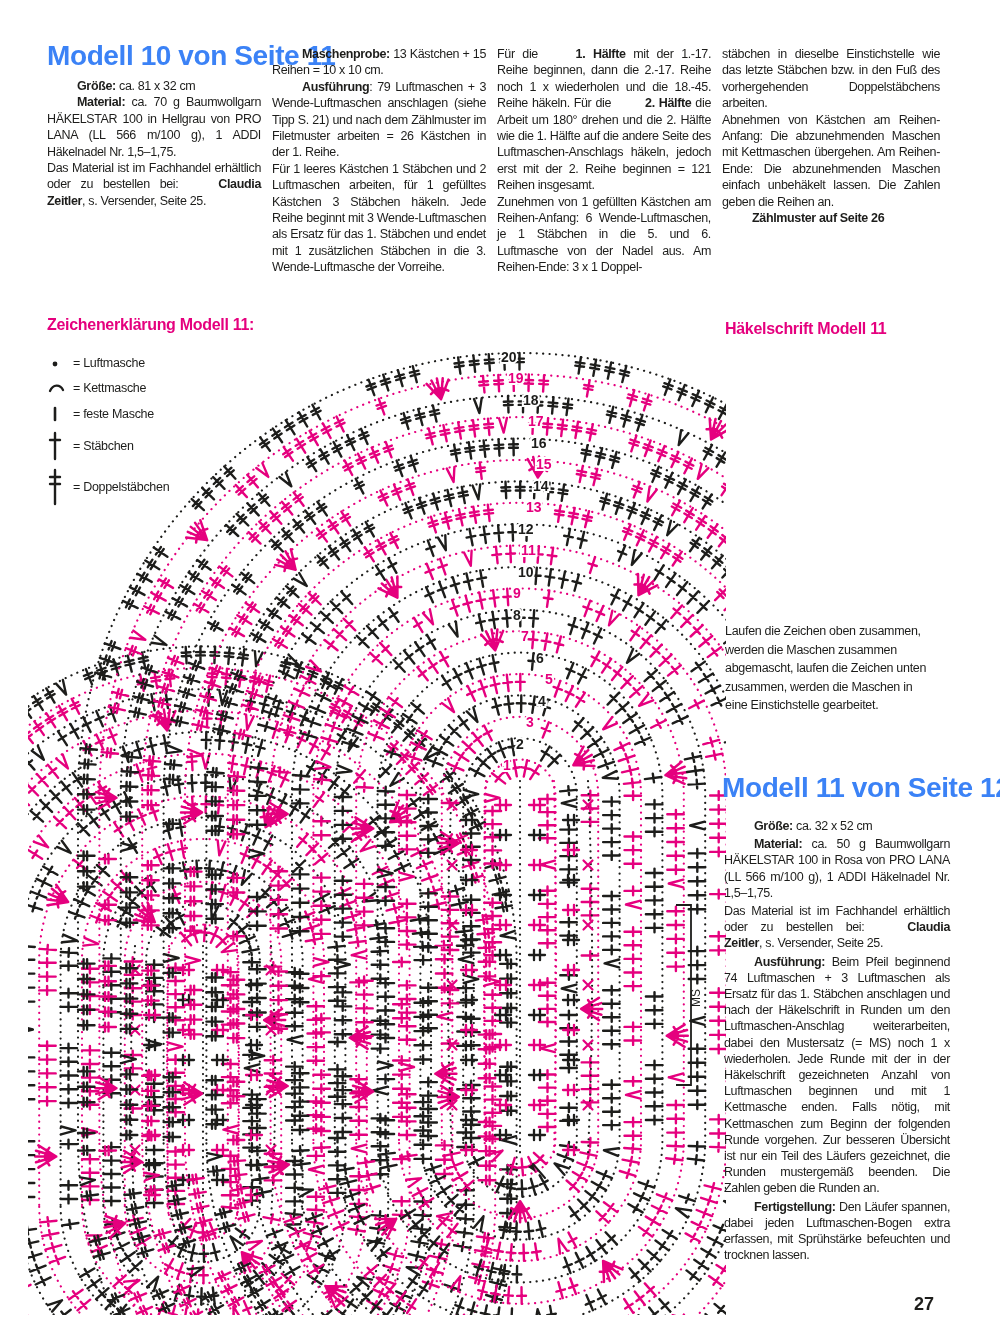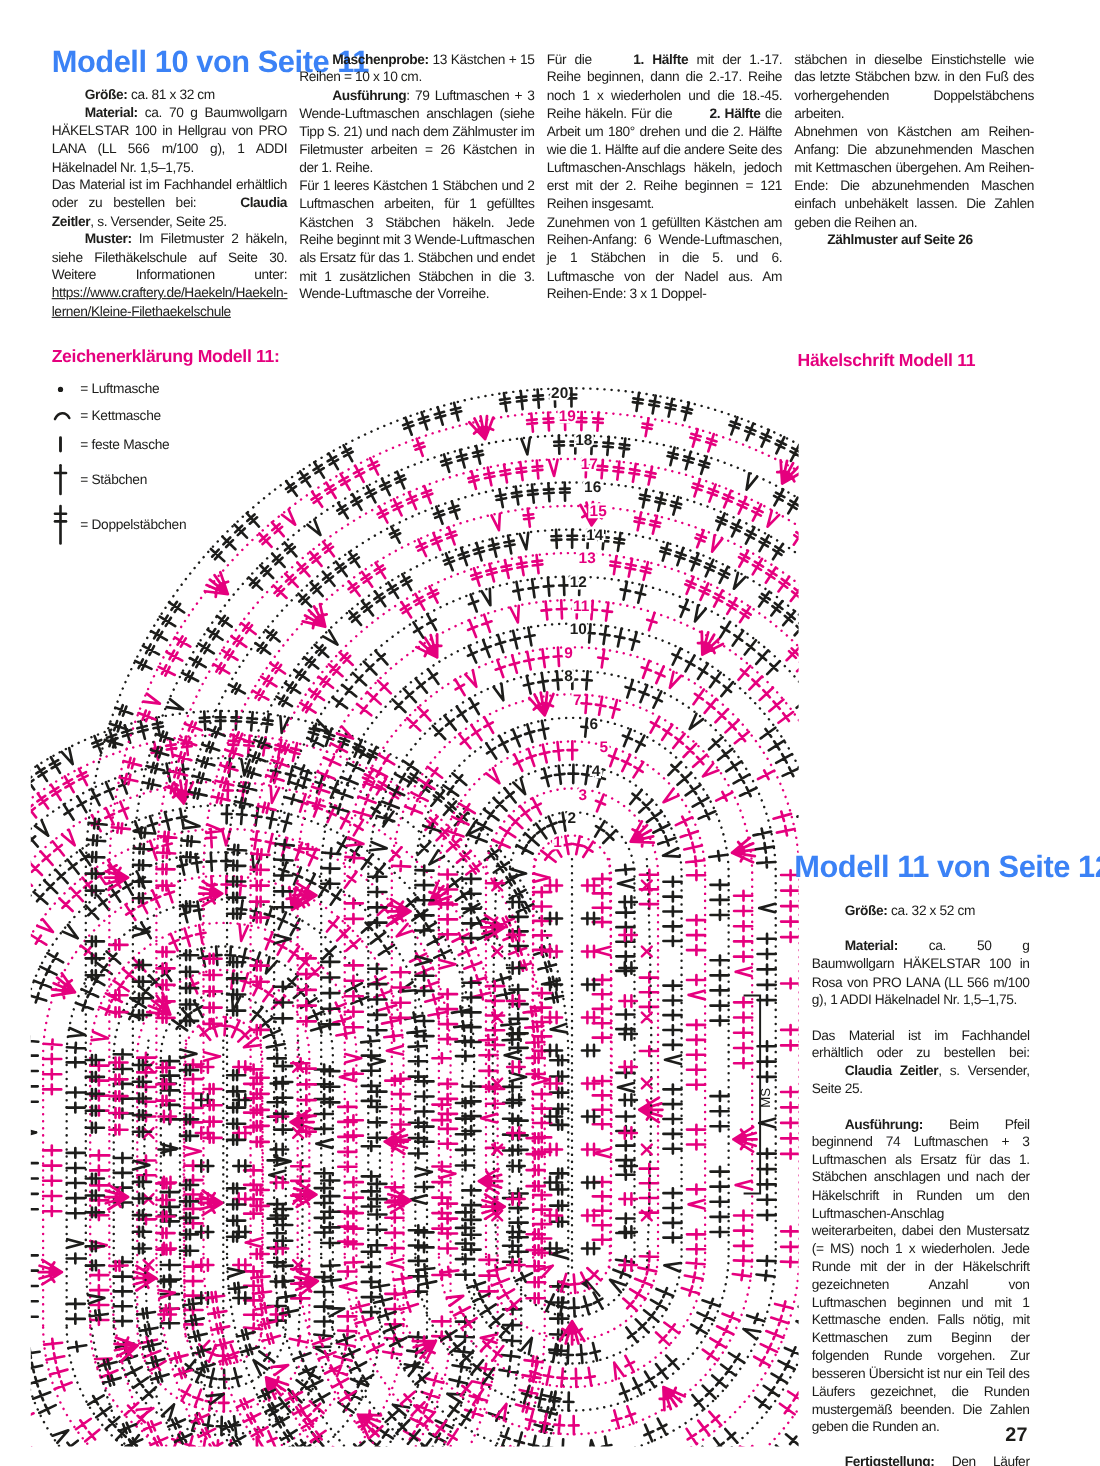--- a/index.html
+++ b/index.html
@@ -15,34 +15,34 @@
   .b { font-weight:700;padding-left:30px; }
   .u { text-decoration:underline; }
 
   .model10-head { position:absolute; left:47px; top:40px; }
   .c1 { left:47px;  top:78px; }
   .c2 { left:272px; top:46px; }
   .c3 { left:497px; top:46px; }
   .c4 { left:722px; top:46px; width:218px; }
 
   .legend { position:absolute; left:47px; top:316px; width:260px; }
-  .legend-title { margin-bottom:10px; }
+  .legend-title { margin-bottom:20px; }
   .legend-row { display:flex; align-items:center; margin-bottom:7px; }
   .legend-sym { width:26px; flex:0 0 26px; display:flex; justify-content:flex-start; }
   .legend-label { font-size:12.5px; letter-spacing:-0.3px;text-align:center; }
 
   .chart-title { position:absolute; left:725px; top:320px; }
 
   .chart-note { position:absolute; left:725px; top:622px; width:224px;
                 font-size:12.5px; line-height:18.6px; letter-spacing:-0.3px; white-space:pre-line; }
 
   .model11 { position:absolute; left:722px; top:772px; width:230px; }
   .model11 .headline { margin-bottom:14px; }
   .model11-body { font-size:12.5px; line-height:16.2px; letter-spacing:-0.35px; text-align:justify; }
-  .model11-body .para { margin:16px; }
+  .model11-body .para { margin:2px; }
 
   .page-number { position:absolute; right:66px; bottom:18px; font-size:18px; font-weight:700;margin-left:16px; }
 
   svg.chart { position:absolute; left:28px; top:325px; pointer-events:none; }
 </style>
 </head>
 <body>
 
 <div class="page">
 
@@ -257,21 +257,20 @@
       <text x="672" y="682" font-family="&quot;Liberation Sans&quot;, sans-serif" font-size="12" fill="#1d1d1b" transform="rotate(-90 672 682)">MS</text>
       <path d="M517 853 L505 839" fill="none" stroke="#1d1d1b" stroke-width="2" stroke-linecap="round"></path>
       <path d="M505 839 L507.5 847 L500 842 Z" fill="#1d1d1b" stroke="none"></path>
     </svg>
 
   <h1 class="headline model10-head">Modell 10 von Seite 11</h1>
   <div class="col c1">
       <p class="para"><span class="b">Größe: </span><span>ca. 81 x 32 cm</span></p>
       <p class="para"><span class="b">Material: </span><span>ca. 70 g Baumwollgarn HÄKELSTAR 100 in Hellgrau von PRO LANA (LL 566 m/100 g), 1 ADDI Häkelnadel Nr. 1,5–1,75.</span></p>
       <p class="para"><span>Das Material ist im Fachhandel erhältlich oder zu bestellen bei: </span><span class="b">Claudia Zeitler</span><span>, s. Versender, Seite 25.</span></p>
-      <p class="para"><span class="b">Muster: </span><span>Im Filetmuster 2 häkeln, siehe Filethäkelschule auf Seite 30. Weitere Informationen unter: </span><span class="u">https://www.craftery.de/Haekeln/Haekeln-lernen/Kleine-Filethaekelschule</span></p>
     </div>
   <div class="col c2">
       <p class="para"><span class="b">Maschenprobe: </span><span>13 Kästchen + 15 Reihen = 10 x 10 cm.</span></p>
       <p class="para"><span class="b">Ausführung</span><span>: 79 Luftmaschen + 3 Wende-Luftmaschen anschlagen (siehe Tipp S. 21) und nach dem Zählmuster im Filetmuster arbeiten = 26 Kästchen in der 1. Reihe.</span></p>
       <p class="para"><span>Für 1 leeres Kästchen 1 Stäbchen und 2 Luftmaschen arbeiten, für 1 gefülltes Kästchen 3 Stäbchen häkeln. Jede Reihe beginnt mit 3 Wende-Luftmaschen als Ersatz für das 1. Stäbchen und endet mit 1 zusätzlichen Stäbchen in die 3. Wende-Luftmasche der Vorreihe.</span></p>
     </div>
   <div class="col c3">
       <p class="para"><span>Für die </span><span class="b">1. Hälfte</span><span> mit der 1.-17. Reihe beginnen, dann die 2.-17. Reihe noch 1 x wiederholen und die 18.-45. Reihe häkeln. Für die </span><span class="b">2. Hälfte</span><span> die Arbeit um 180° drehen und die 2. Hälfte wie die 1. Hälfte auf die andere Seite des Luftmaschen-Anschlags häkeln, jedoch erst mit der 2. Reihe beginnen = 121 Reihen insgesamt.</span></p>
       <p class="para"><span>Zunehmen von 1 gefüllten Kästchen am Reihen-Anfang: 6 Wende-Luftmaschen, je 1 Stäbchen in die 5. und 6. Luftmasche von der Nadel aus. Am Reihen-Ende: 3 x 1 Doppel-</span></p>
     </div>
@@ -327,20 +326,25 @@
             <line x1="8" y1="2" x2="8" y2="36" stroke="#1d1d1b" stroke-width="2.4" stroke-linecap="round"></line>
             <line x1="3" y1="9" x2="13" y2="9" stroke="#1d1d1b" stroke-width="2.4" stroke-linecap="round"></line>
             <line x1="3" y1="16" x2="13" y2="16" stroke="#1d1d1b" stroke-width="2.4" stroke-linecap="round"></line>
           </svg>
       </span>
       <span class="legend-label">= Doppelstäbchen</span>
     </div>
   </div>
 
   <div class="subhead chart-title">Häkelschrift Modell 11</div>
+  <div class="chart-note">Laufen die Zeichen oben zusammen,
+werden die Maschen zusammen
+abgemascht, laufen die Zeichen unten
+zusammen, werden die Maschen in
+eine Einstichstelle gearbeitet.</div>
 
   <div class="model11">
     <h1 class="headline">Modell 11 von Seite 12</h1>
     <div class="model11-body">
         <p class="para"><span class="b">Größe: </span><span>ca. 32 x 52 cm</span></p>
         <p class="para"><span class="b">Material: </span><span>ca. 50 g Baumwollgarn HÄKELSTAR 100 in Rosa von PRO LANA (LL 566 m/100 g), 1 ADDI Häkelnadel Nr. 1,5–1,75.</span></p>
         <p class="para"><span>Das Material ist im Fachhandel erhältlich oder zu bestellen bei: </span><span class="b">Claudia Zeitler</span><span>, s. Versender, Seite 25.</span></p>
         <p class="para"><span class="b">Ausführung: </span><span>Beim Pfeil beginnend 74 Luftmaschen + 3 Luftmaschen als Ersatz für das 1. Stäbchen anschlagen und nach der Häkelschrift in Runden um den Luftmaschen-Anschlag weiterarbeiten, dabei den Mustersatz (= MS) noch 1 x wiederholen. Jede Runde mit der in der Häkelschrift gezeichneten Anzahl von Luftmaschen beginnen und mit 1 Kettmasche enden. Falls nötig, mit Kettmaschen zum Beginn der folgenden Runde vorgehen. Zur besseren Übersicht ist nur ein Teil des Läufers gezeichnet, die Runden mustergemäß beenden. Die Zahlen geben die Runden an.</span></p>
         <p class="para"><span class="b">Fertigstellung: </span><span>Den Läufer spannen, dabei jeden Luftmaschen-Bogen extra erfassen, mit Sprühstärke befeuchten und trocknen lassen.</span></p>
       </div>

